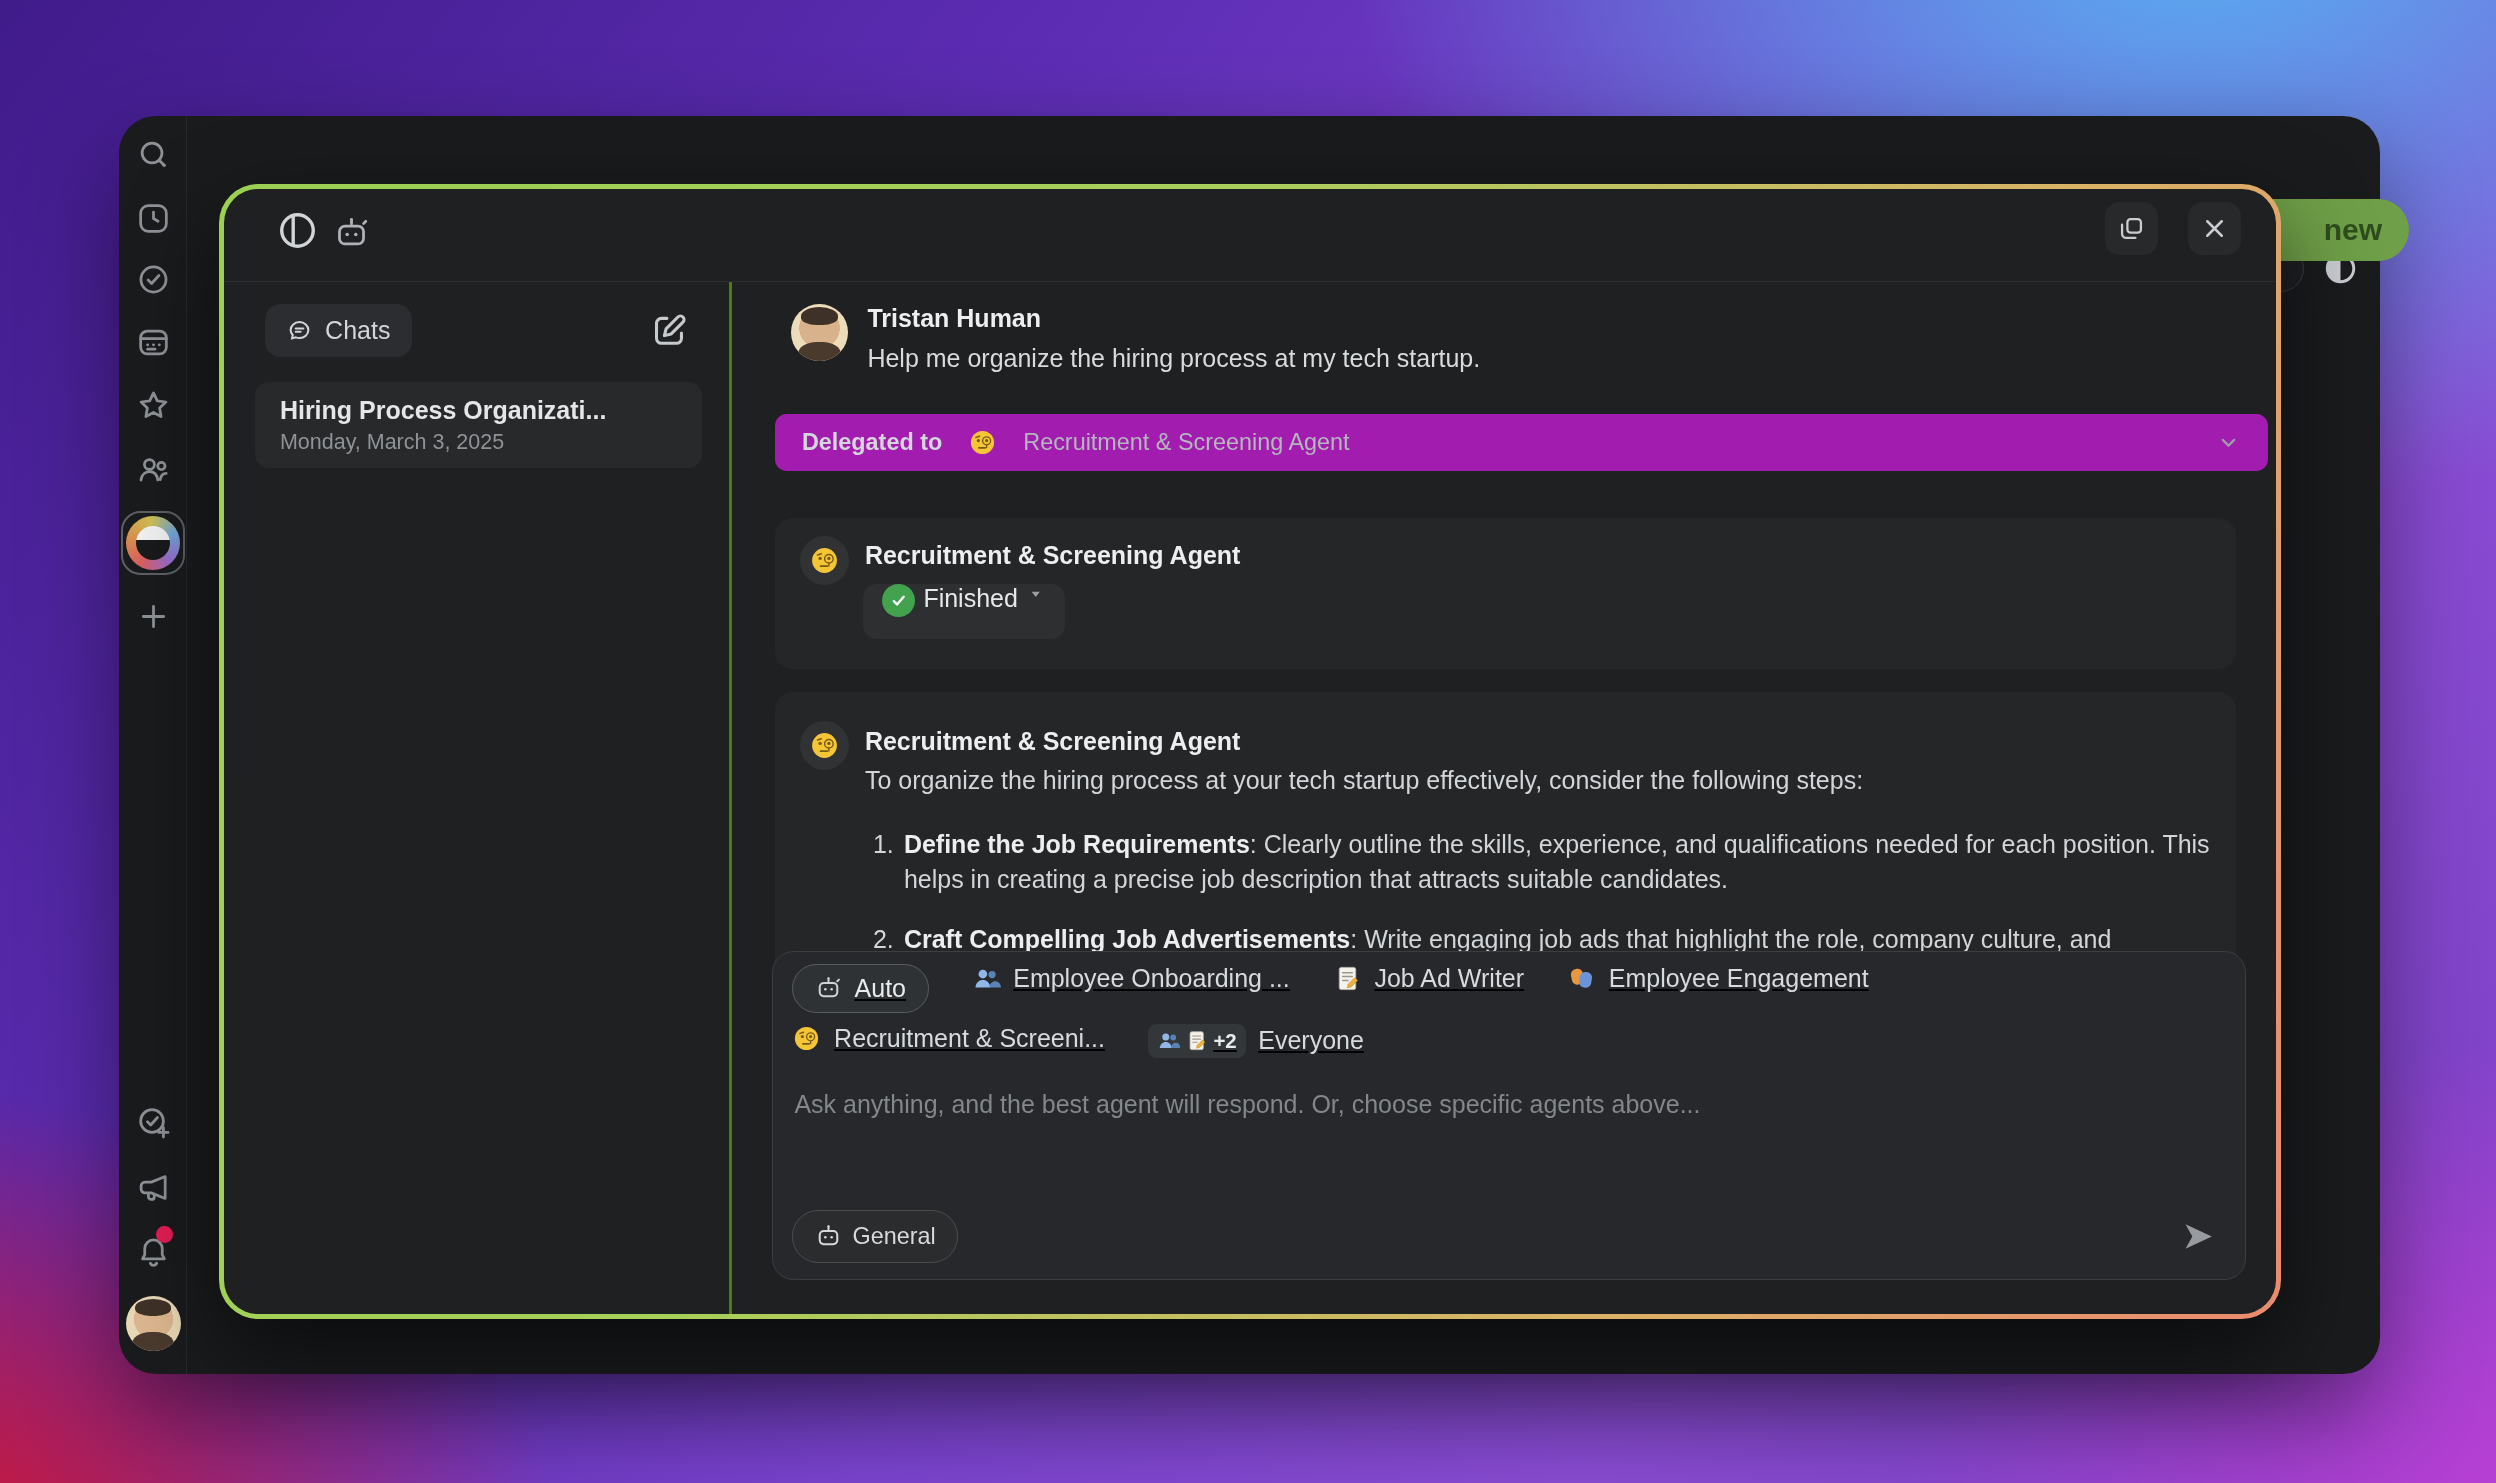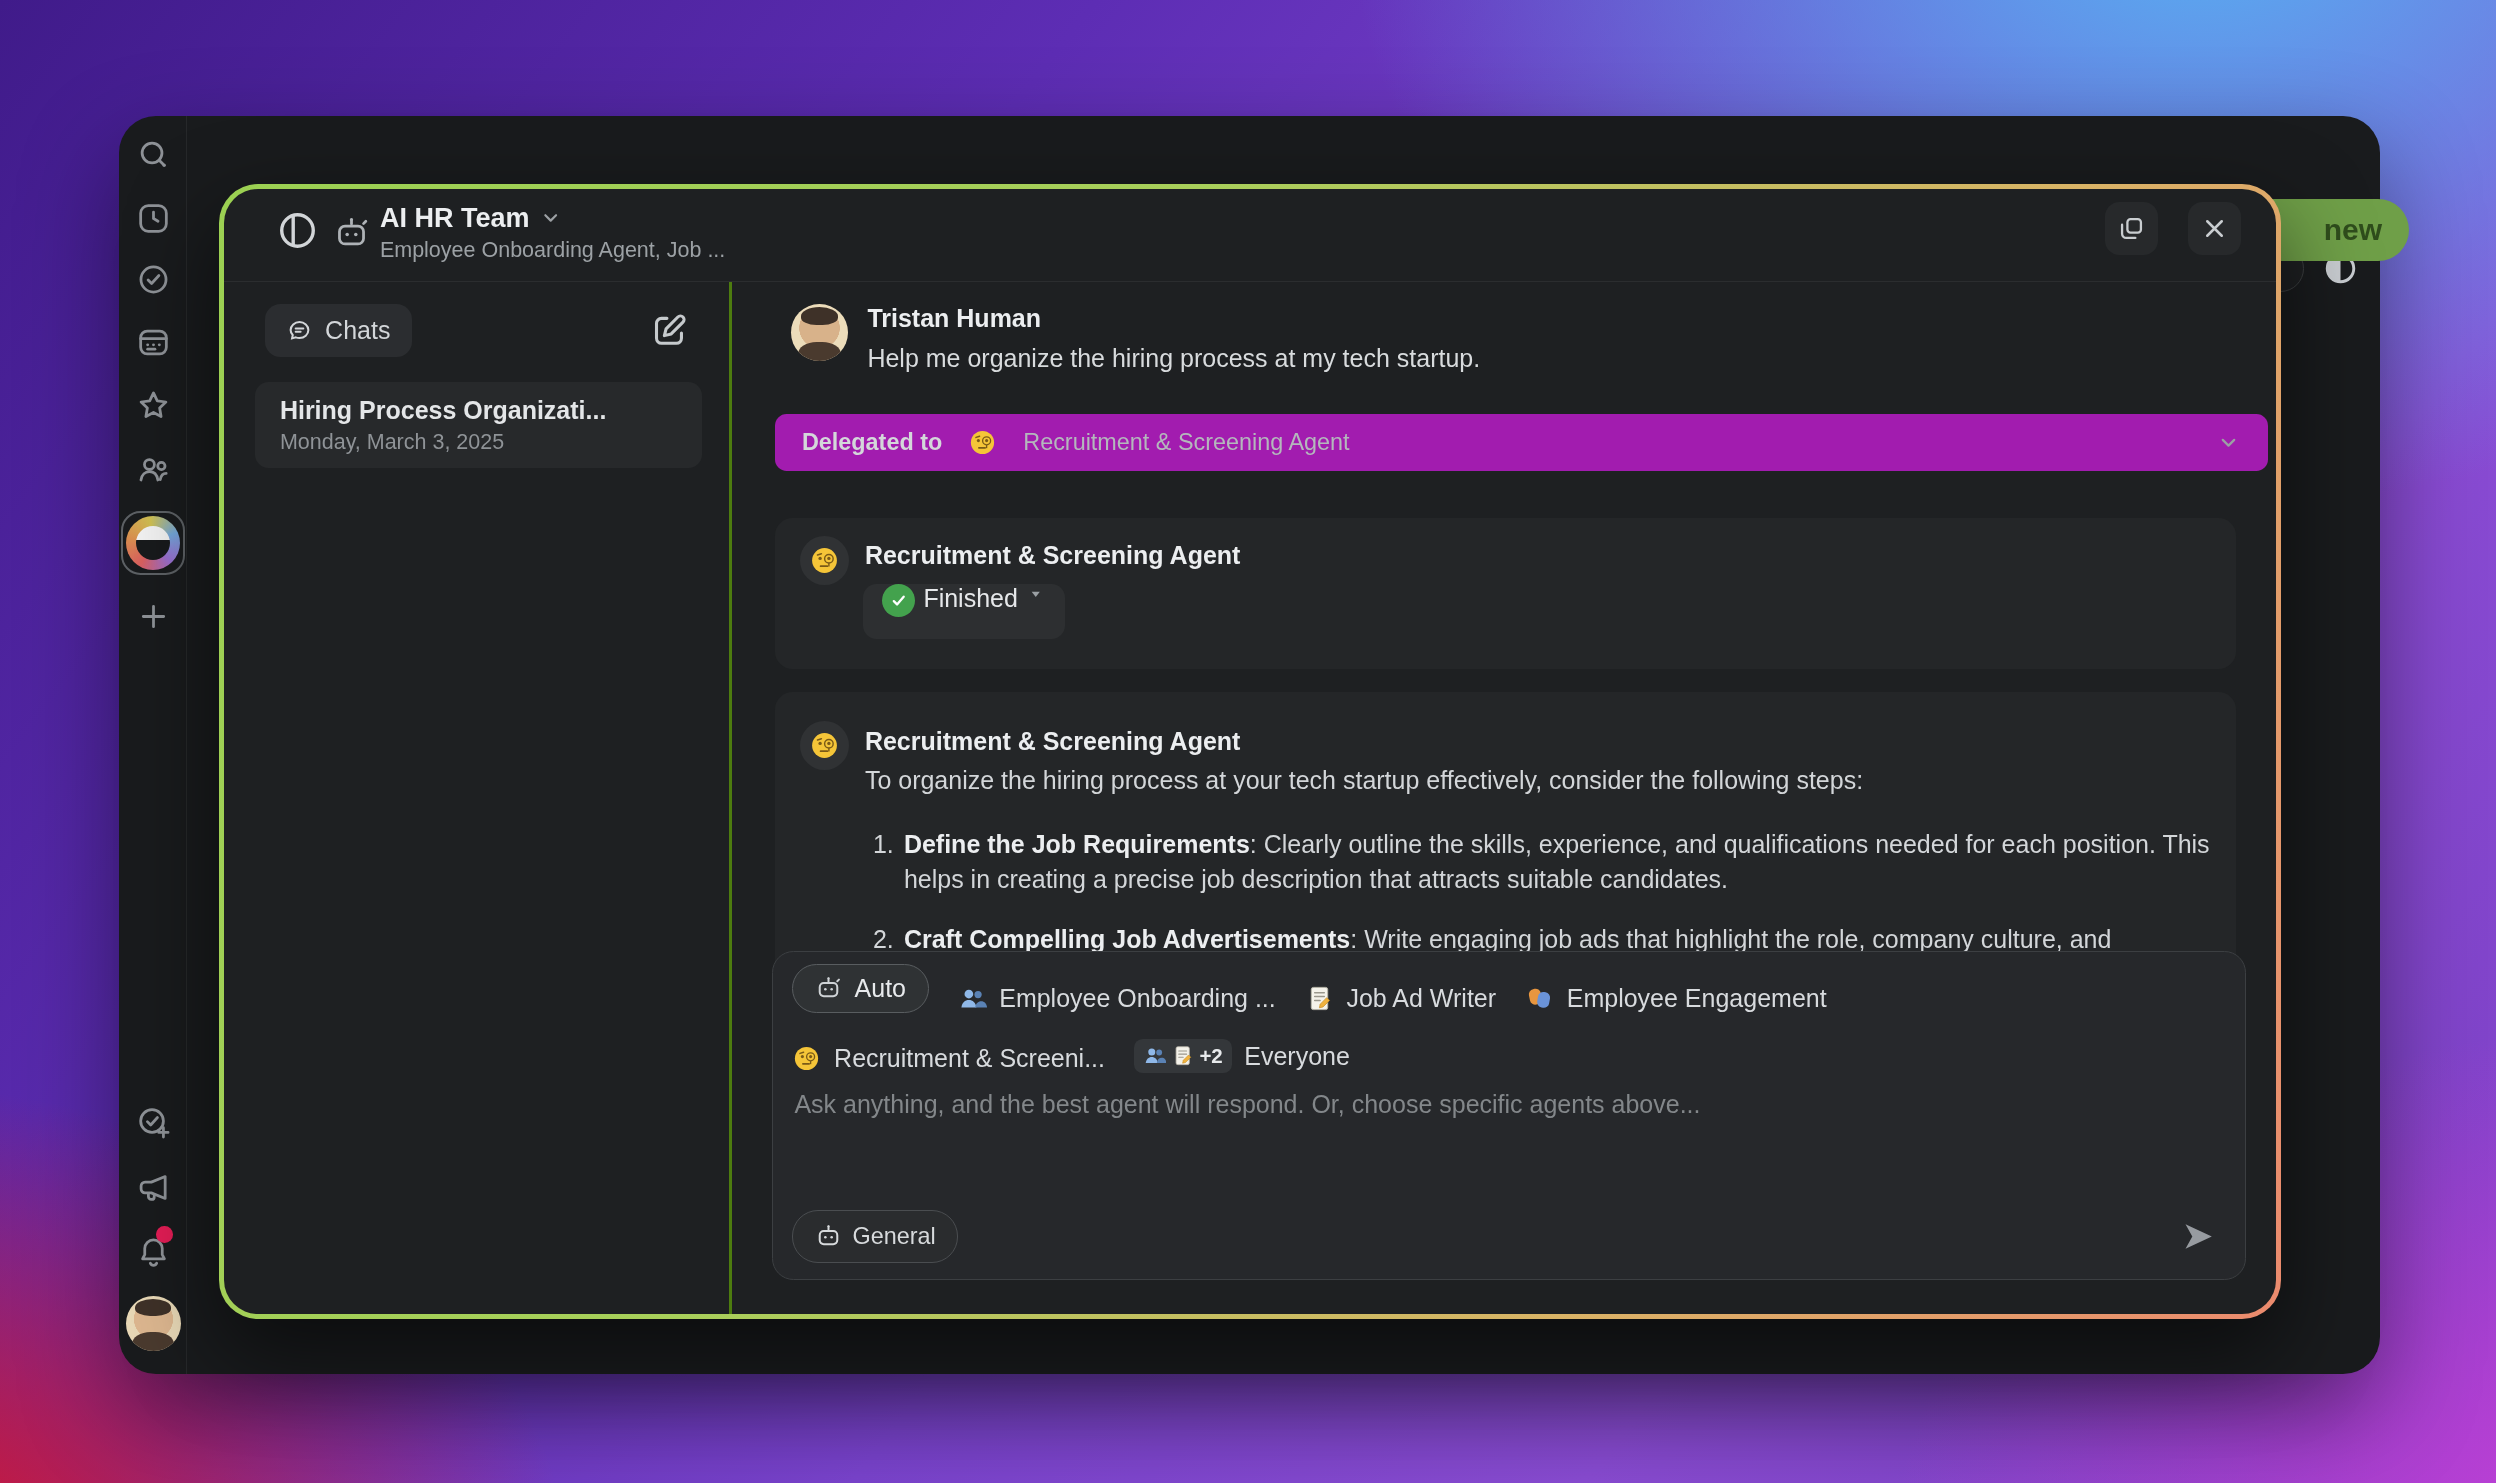--- a/index.html
+++ b/index.html
@@ -119,21 +119,21 @@
   .steps{ position:absolute; left:98px; top:127px; width:1356px; }
   .step{ display:flex; margin-top:7.8px; }
   .step + .step{ margin-top:25px; }
   .step-num{ min-width:31px; font-size:25px; color:#d3d6d9; line-height:35px; }
   .step-text{ font-size:25px; color:#d3d6d9; line-height:35px; width:1307px; }
   .step-text .b{ font-weight:bold; color:#eceef0; }
 
   
   .composer{ position:absolute; left:40px; top:669px; width:1474px; height:329px; background:#26282b;
     border:1px solid #3c3f42; border-radius:21.5px; z-index:5; }
-  .chip-row{ position:absolute; left:19.5px; display:flex; align-items:flex-end; gap:29px; height:49px; }
+  .chip-row{ position:absolute; left:19.5px; display:flex; align-items:flex-start; gap:43px; height:49px;text-decoration:underline; }
   .row1{ top:11.7px; }
   .row2{ top:72px; }
   .chip{ display:inline-flex; align-items:center; gap:12.7px; background:none; border:none; color:#d8dbde; font-size:25px; cursor:pointer; }
   .chip .emj{ width:29px; height:29px; }
   .chip-auto{ height:49px; padding:0 21.5px; border-radius:24.4px; background:#2f3234; border:1.5px solid #595d60; color:#e8eaec; }
   .chip-auto svg{ width:27px; height:27px; color:#cfd3d6; }
   .mini-pill{ display:inline-flex; align-items:center; gap:4.9px; background:#34373a; border-radius:8.8px; padding:4.9px 8.8px; }
   .mini-pill .emj{ width:23.4px; height:23.4px; }
   .mini-pill b{ font-size:20.5px; color:#e8eaec; }
   .composer textarea{ position:absolute; left:21.5px; top:138px; width:1424px; height:98px; background:transparent; border:none;
@@ -316,29 +316,20 @@
         <span class="ico m-robot">
           <svg viewBox="0 0 24 24" fill="none" stroke="currentColor" stroke-width="1.8" stroke-linecap="round">
               <path d="M12 3.2v2.6"></path>
               <circle cx="12" cy="2.9" r="1" fill="currentColor" stroke="none"></circle>
               <rect x="4.2" y="7.2" width="15.6" height="11.6" rx="3.6"></rect>
               <circle cx="9.2" cy="12.6" r="1.15" fill="currentColor" stroke="none"></circle>
               <circle cx="14.8" cy="12.6" r="1.15" fill="currentColor" stroke="none"></circle>
               <path d="M19.8 5.6l1.5-1.5"></path>
             </svg>
         </span>
-        <div class="m-titlewrap">
-          <div class="m-title-row">
-            <span class="m-title">AI HR Team</span>
-            <svg viewBox="0 0 24 24" fill="none" stroke="currentColor" stroke-width="2.2" stroke-linecap="round" stroke-linejoin="round">
-                <path d="M6.5 9.5l5.5 5.5 5.5-5.5"></path>
-              </svg>
-          </div>
-          <div class="m-subtitle">Employee Onboarding Agent, Job ...</div>
-        </div>
         <button class="sq-btn btn-expand">
           <svg viewBox="0 0 24 24" fill="none" stroke="currentColor" stroke-width="1.9" stroke-linecap="round">
               <rect x="8.6" y="4.2" width="11.2" height="11.2" rx="2.6"></rect>
               <path d="M4.2 8.8v7.6a3.4 3.4 0 003.4 3.4h7.6"></path>
             </svg>
         </button>
         <button class="sq-btn btn-close">
           <svg viewBox="0 0 24 24" fill="none" stroke="currentColor" stroke-width="2.1" stroke-linecap="round">
               <path d="M6 6l12 12M18 6L6 18"></path>
             </svg>

